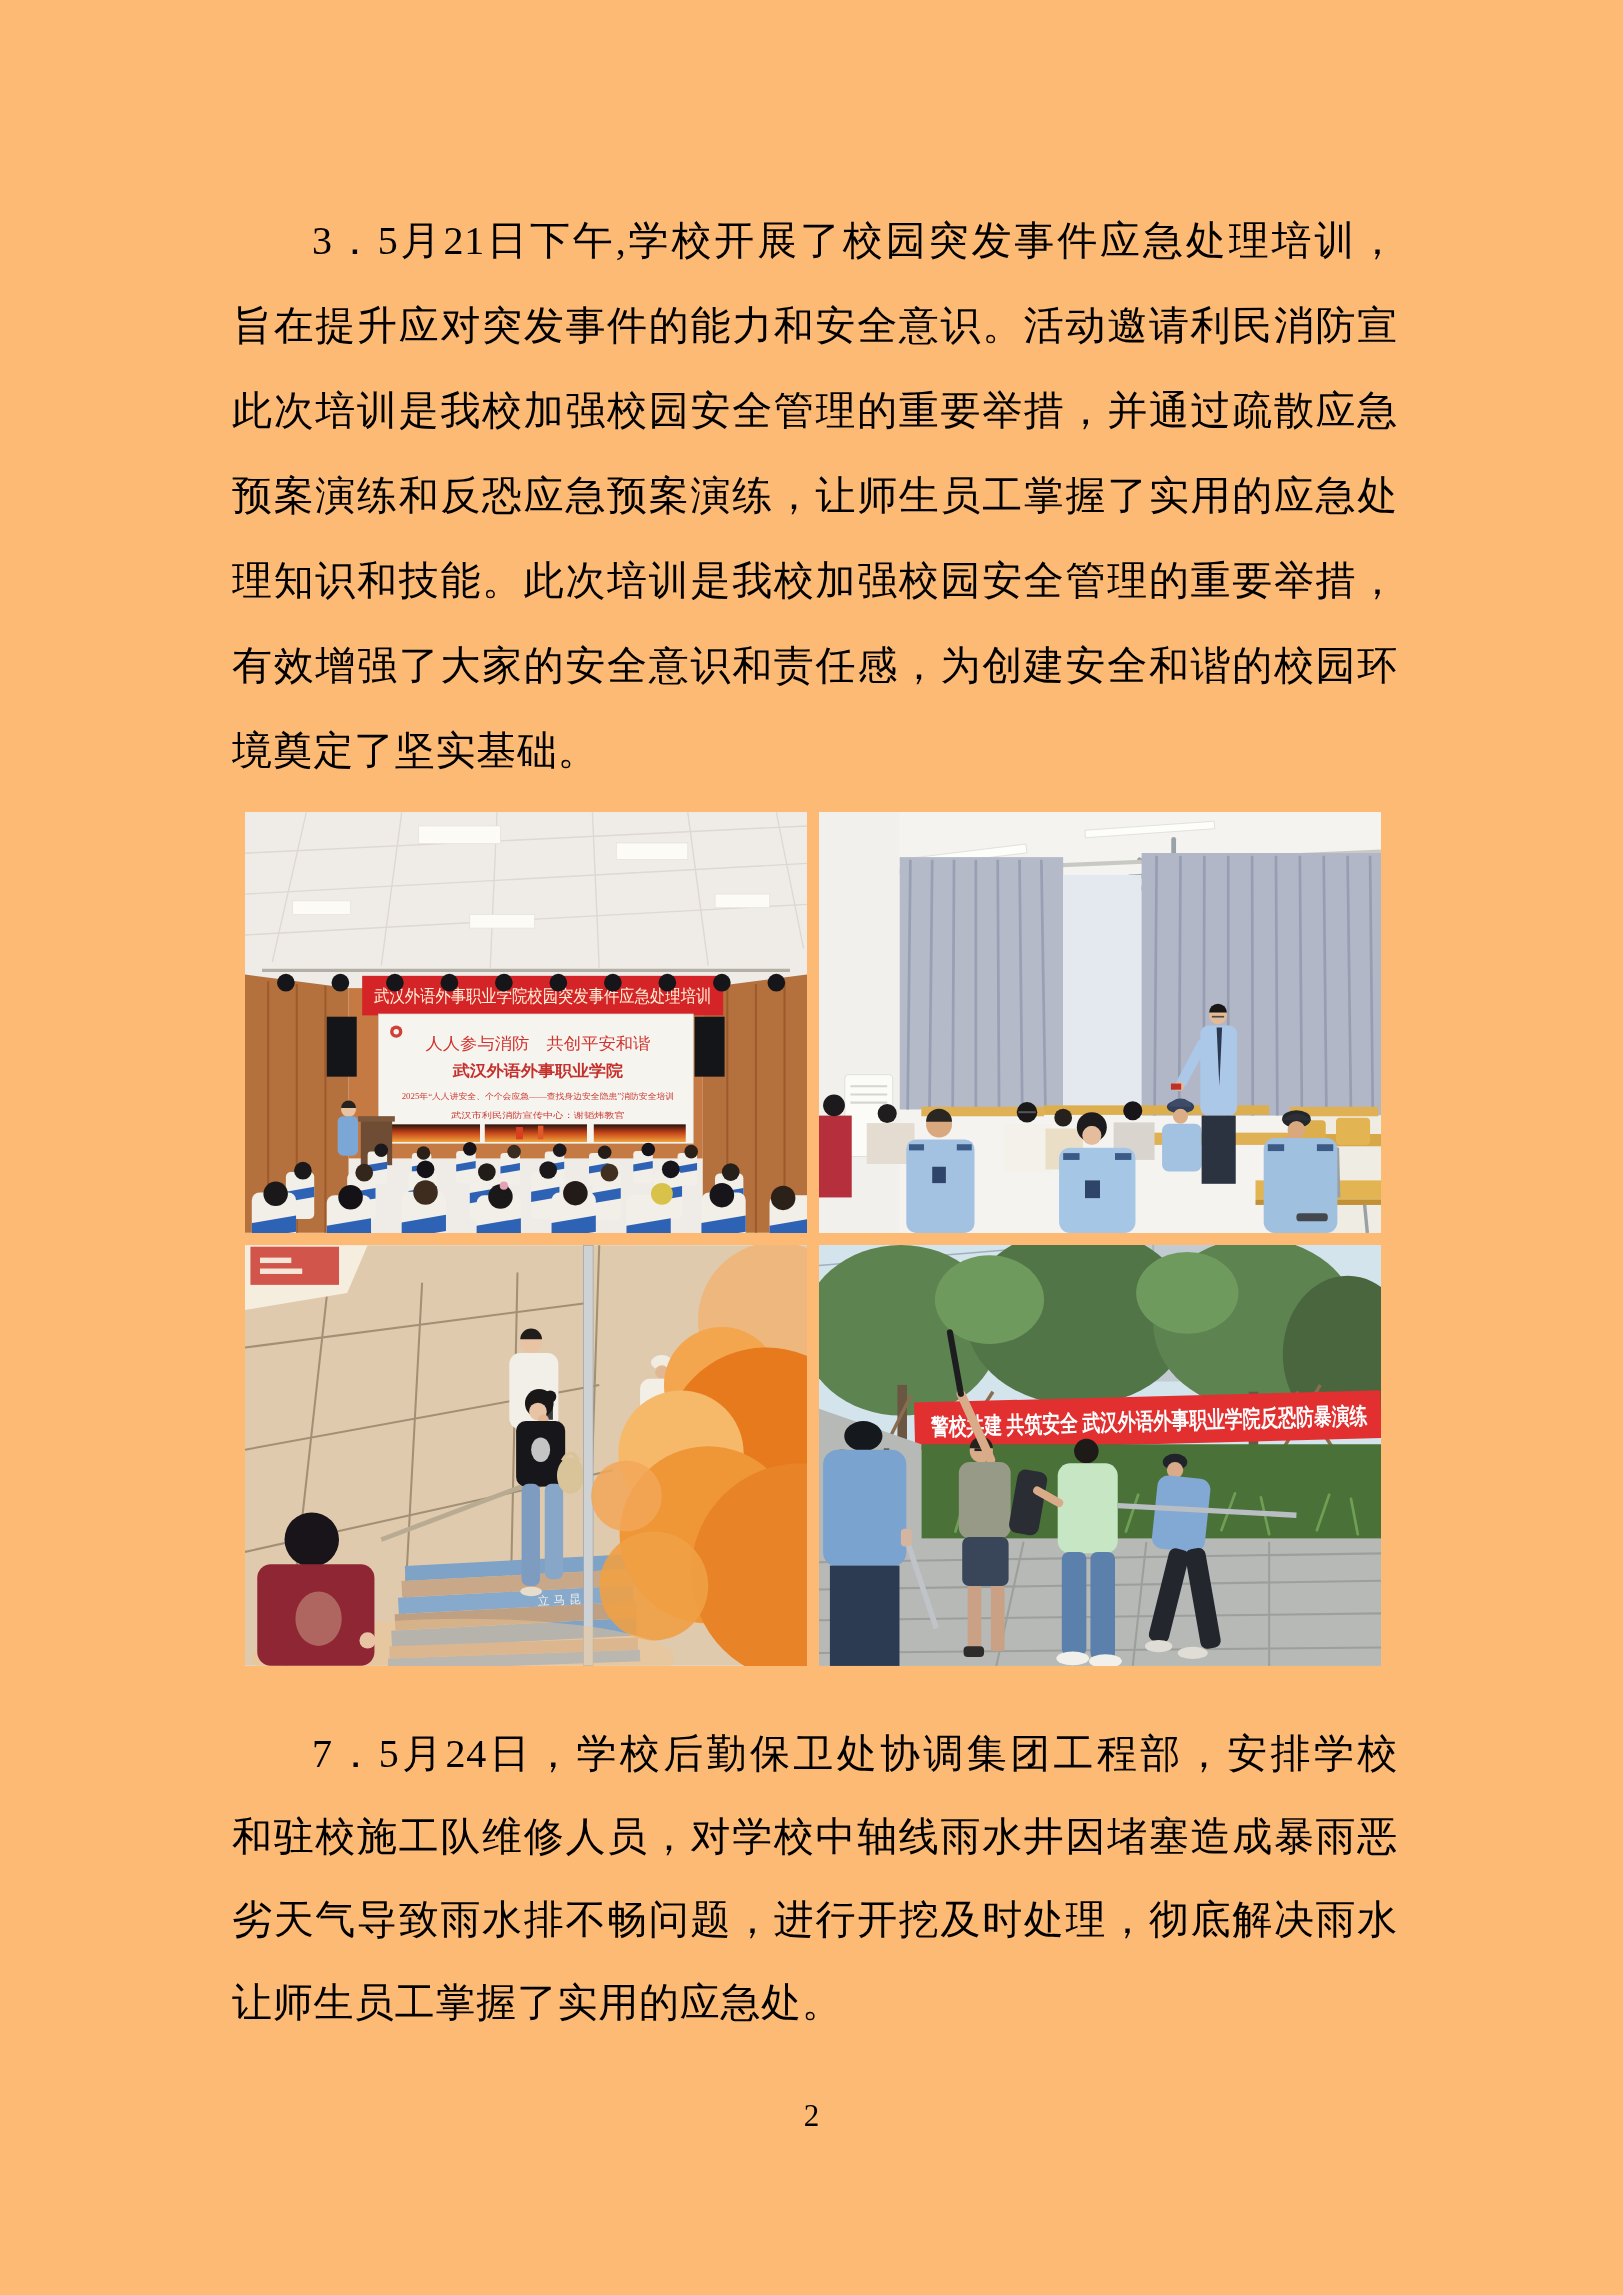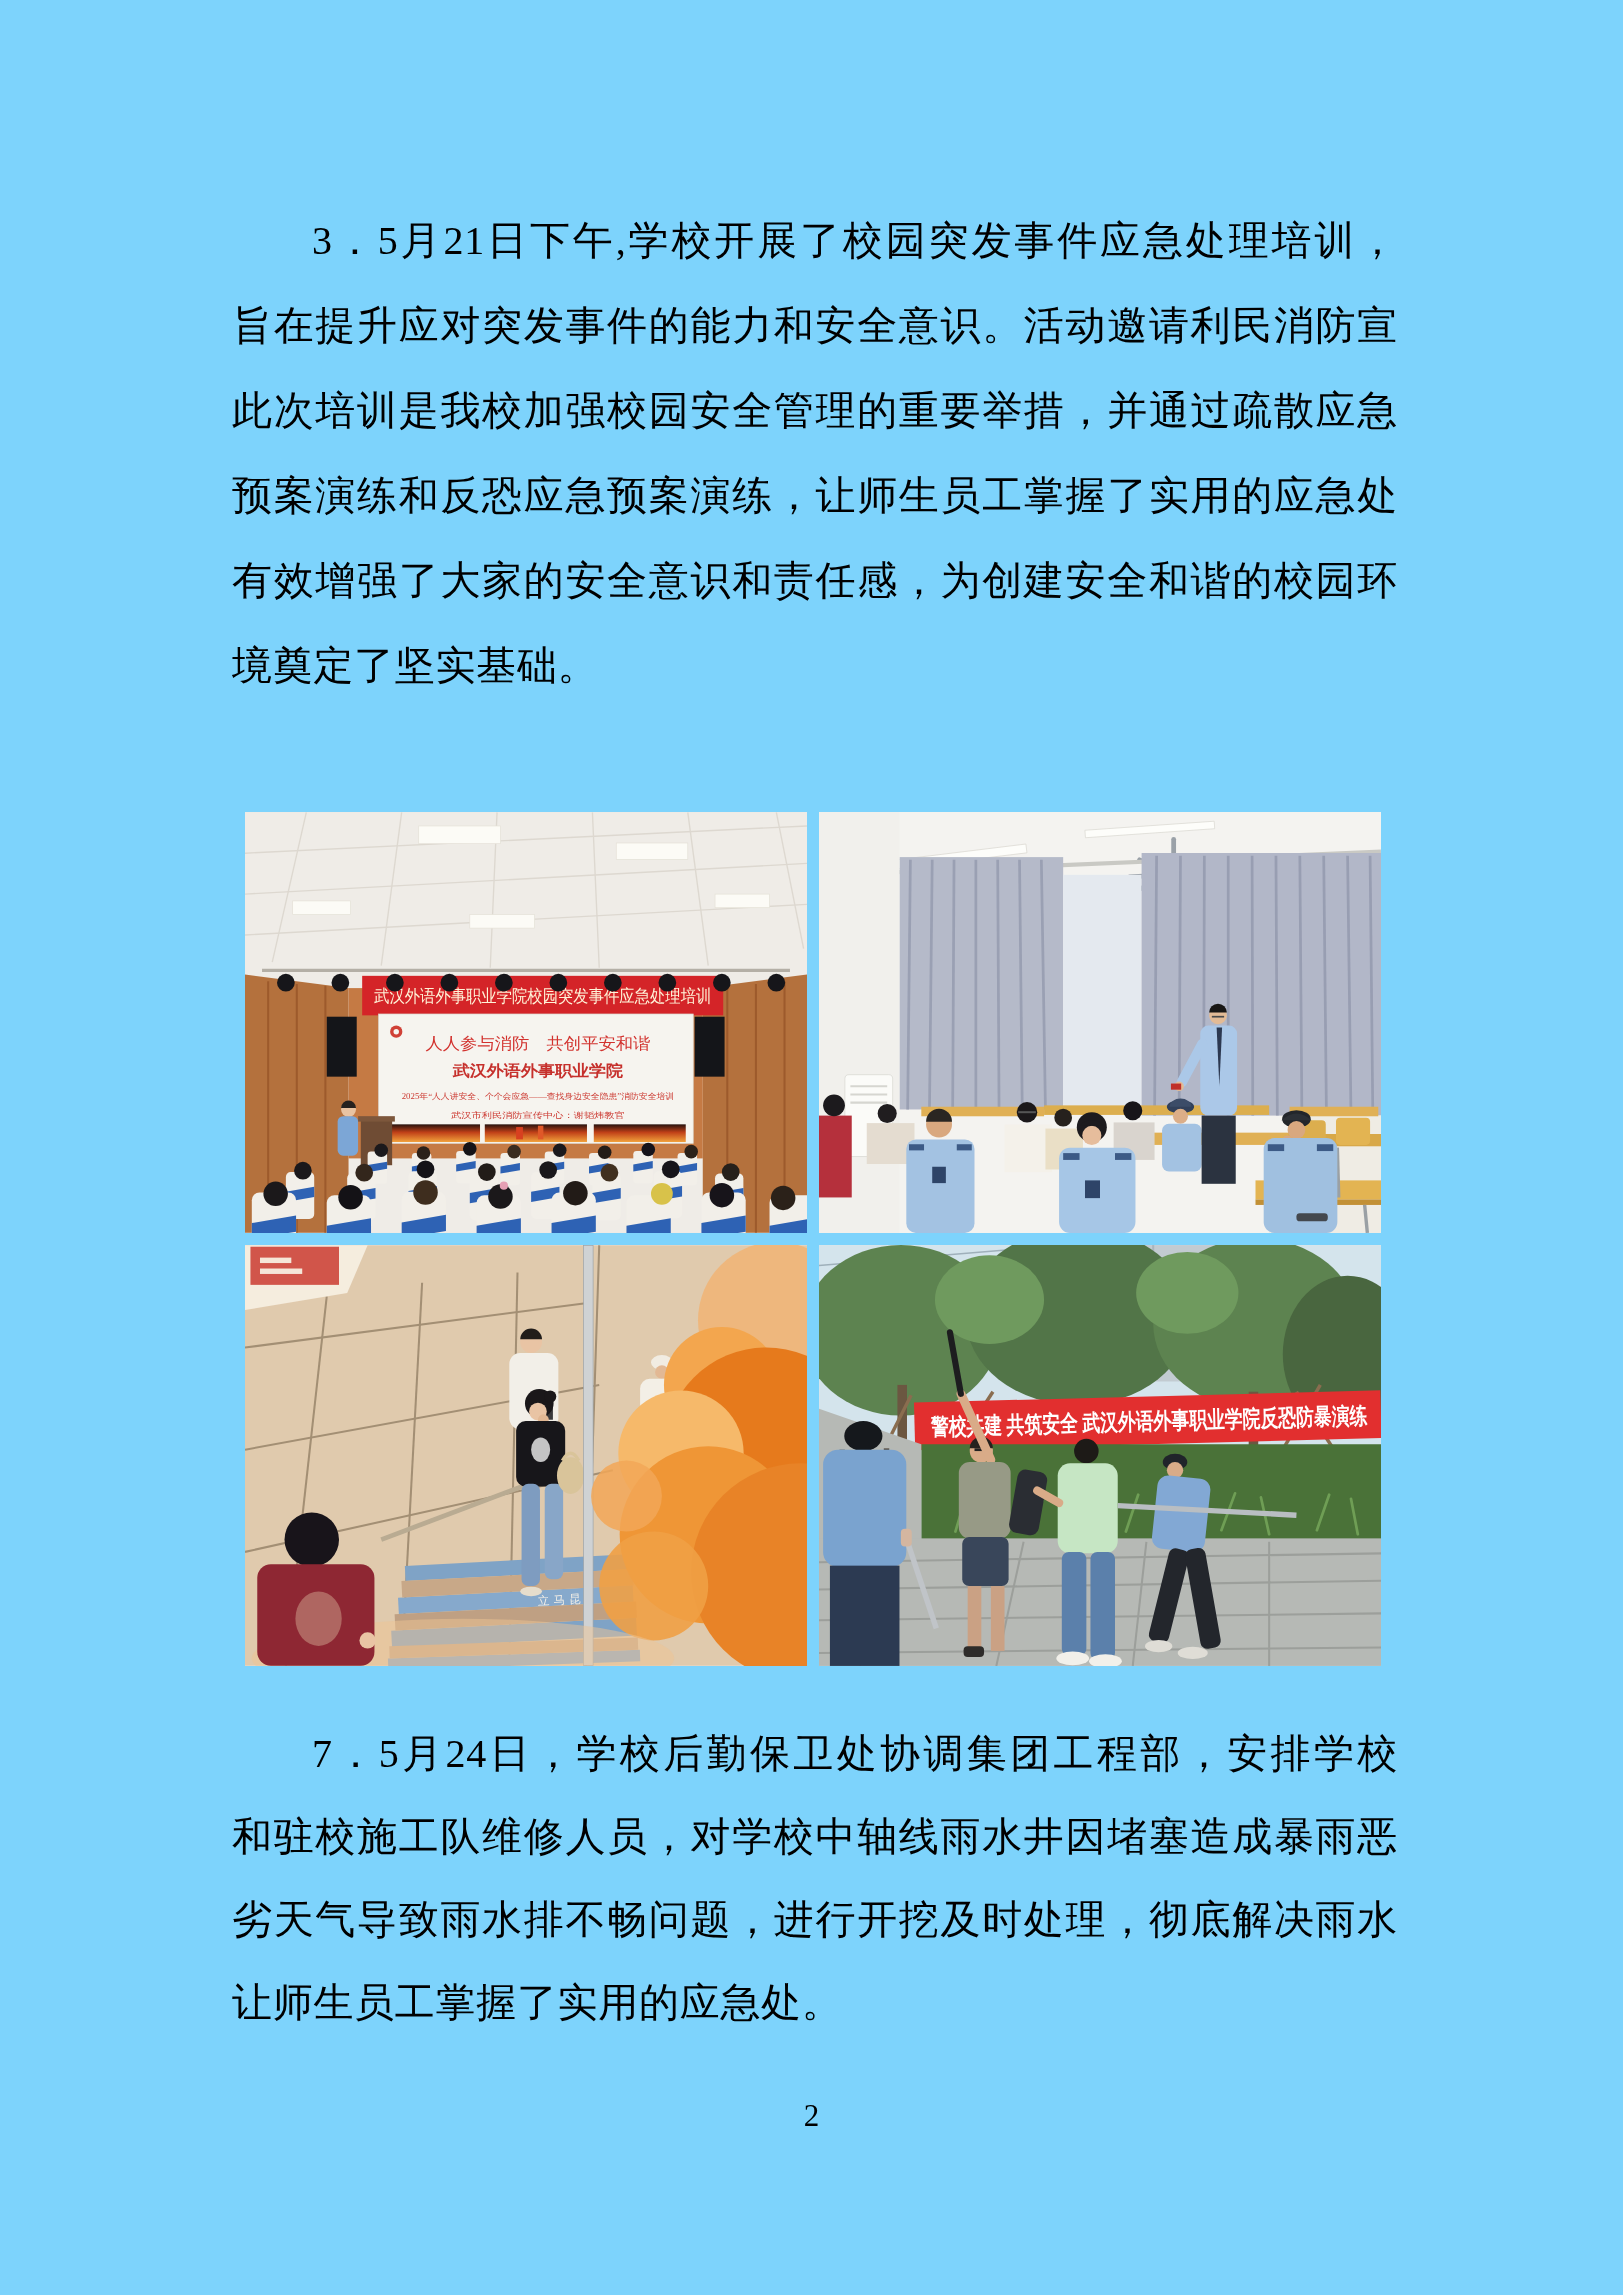--- a/index.html
+++ b/index.html
@@ -1,18 +1,18 @@
 <!DOCTYPE html>
 <html style="font-size:11px"><head>
 <meta charset="utf-8">
 <style>
   html,body{margin:0;padding:0;}
   body{width:1623px;height:2295px;background:#ffffff;position:relative;
        font-family:"Liberation Serif","DejaVu Serif",serif;color:#000;}
-  .page{position:absolute;inset:0;background:#7dd3fc;}
+  .page{position:absolute;inset:0;background:#fdba74;}
   .para{position:absolute;left:232px;width:1166px;}
   #para3{top:198px;}
   #para4{top:1712px;}
   .para-line{font-size:40px;line-height:85px;height:85px;
              text-align:justify;text-align-last:justify;letter-spacing:0.7px;
              white-space:normal;}
   #para4 .para-line{line-height:83px;height:83px;}
   .indent2{text-indent:80px;}
   .last-line{text-align-last:left;}
   .photo-grid{position:absolute;left:245px;top:812px;width:1136px;height:858px;
@@ -24,20 +24,21 @@
 </head>
 <body>
 
 <div class="page">
 
   <div class="para" id="para3">
     <div class="para-line indent2">3．5月21日下午,学校开展了校园突发事件应急处理培训，</div>
     <div class="para-line">旨在提升应对突发事件的能力和安全意识。活动邀请利民消防宣</div>
     <div class="para-line">此次培训是我校加强校园安全管理的重要举措，并通过疏散应急</div>
     <div class="para-line">预案演练和反恐应急预案演练，让师生员工掌握了实用的应急处</div>
+    <div class="para-line">理知识和技能。此次培训是我校加强校园安全管理的重要举措，</div>
     <div class="para-line">有效增强了大家的安全意识和责任感，为创建安全和谐的校园环</div>
     <div class="para-line last-line">境奠定了坚实基础。</div>
   </div>
 
   <div class="photo-grid">
 
     <div class="photo">
       <svg viewBox="0 0 825 617">
         <defs>
           <linearGradient id="fire" x1="0" y1="0" x2="0" y2="1">

